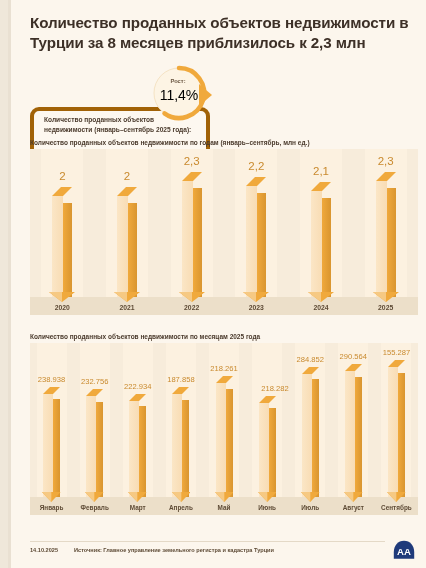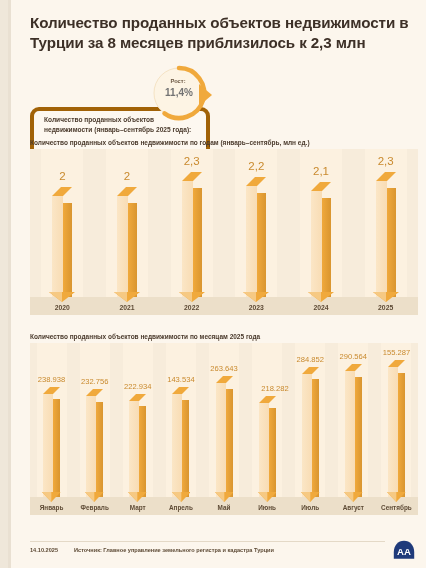--- a/index.html
+++ b/index.html
@@ -42,21 +42,21 @@
   .growth{
     position:absolute;left:142px;top:62px;width:66px;height:66px;
   }
   .growth svg{position:absolute;left:0;top:0;}
   .growth-label{
     position:absolute;left:0;top:16px;width:56px;text-align:center;
     font-size:5.8px;color:#6b5742;font-weight:700;
   }
   .growth-value{
     position:absolute;left:0;top:25px;width:58px;text-align:center;
-    font-size:10px;color:#737373;font-weight:700;
+    font-size:14px;color:#000000;font-weight:400;
   }
 
   .lead{
     position:absolute;left:214px;top:60px;width:196px;
     font-size:8.4px;line-height:13.3px;color:#463526;font-weight:700;
   }
 
   
   .sechead{
     position:absolute;font-size:6.5px;color:#4a3a2c;font-weight:700;
@@ -279,34 +279,34 @@
         <div class="face-left" style="width:10px;height:102.80350322580645px;background:linear-gradient(to right,#fbe6c6,#f8dcb4);"></div>
         <div class="face-right" style="left:10px;width:7px;height:97.20350322580646px;background:linear-gradient(to right,#f0a93c,#d9952f);"></div>
         <svg class="top-shape" width="17" height="9" style="top:-7px;overflow:visible;">
           <polygon points="0,7 7,0 17,0 10,7" fill="#f0a93c"></polygon>
         </svg>
       </div>
       <svg width="18.6" height="10" style="position: absolute; left: 141.589px; bottom: 13px;">
         <polygon points="0,0 18.6,0 9.3,10" fill="#f0a93c"></polygon>
         <polygon points="0,0 9.3,0 9.3,10" fill="#f6c983"></polygon>
       </svg>
-      <div class="barlabel" style="left: 129.333px; width: 43.1111px; bottom: 130.804px;">143.534</div>
+      <div class="barlabel" style="left: 129.333px; width: 43.1111px; bottom: 130.804px;">187.858</div>
       <div class="axislabel" style="left: 129.333px; width: 43.1111px;">Апрель</div>
       <div class="bar" style="left: 185.5px; width: 17px; height: 113.962px;">
         <div class="face-left" style="width:10px;height:113.9618129032258px;background:linear-gradient(to right,#fbe6c6,#f8dcb4);"></div>
         <div class="face-right" style="left:10px;width:7px;height:108.36181290322581px;background:linear-gradient(to right,#f0a93c,#d9952f);"></div>
         <svg class="top-shape" width="17" height="9" style="top:-7px;overflow:visible;">
           <polygon points="0,7 7,0 17,0 10,7" fill="#f0a93c"></polygon>
         </svg>
       </div>
       <svg width="18.6" height="10" style="position: absolute; left: 184.7px; bottom: 13px;">
         <polygon points="0,0 18.6,0 9.3,10" fill="#f0a93c"></polygon>
         <polygon points="0,0 9.3,0 9.3,10" fill="#f6c983"></polygon>
       </svg>
-      <div class="barlabel" style="left: 172.444px; width: 43.1111px; bottom: 141.962px;">263.643</div>
+      <div class="barlabel" style="left: 172.444px; width: 43.1111px; bottom: 141.962px;">218.261</div>
       <div class="axislabel" style="left: 172.444px; width: 43.1111px;">Май</div>
       <div class="bar" style="left: 228.611px; width: 17px; height: 94.3542px;">
         <div class="face-left" style="width:10px;height:94.35415483870968px;background:linear-gradient(to right,#fbe6c6,#f8dcb4);"></div>
         <div class="face-right" style="left:10px;width:7px;height:88.75415483870968px;background:linear-gradient(to right,#f0a93c,#d9952f);"></div>
         <svg class="top-shape" width="17" height="9" style="top:-7px;overflow:visible;">
           <polygon points="0,7 7,0 17,0 10,7" fill="#f0a93c"></polygon>
         </svg>
       </div>
       <svg width="18.6" height="10" style="position: absolute; left: 227.811px; bottom: 13px;">
         <polygon points="0,0 18.6,0 9.3,10" fill="#f0a93c"></polygon>

